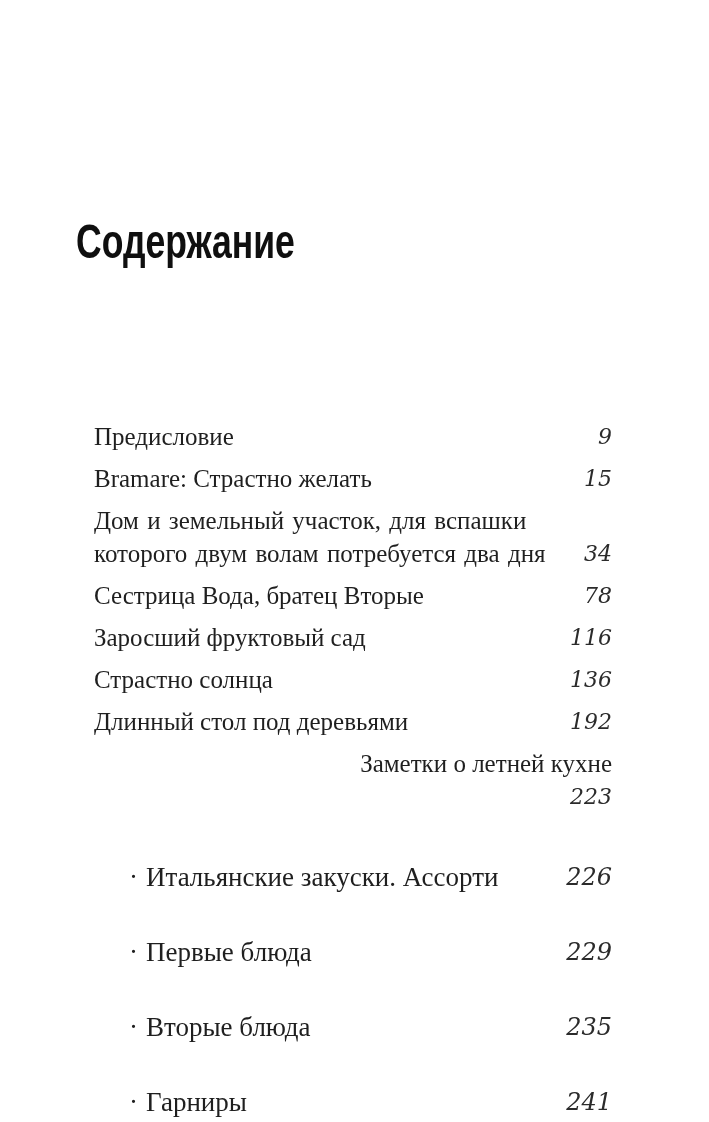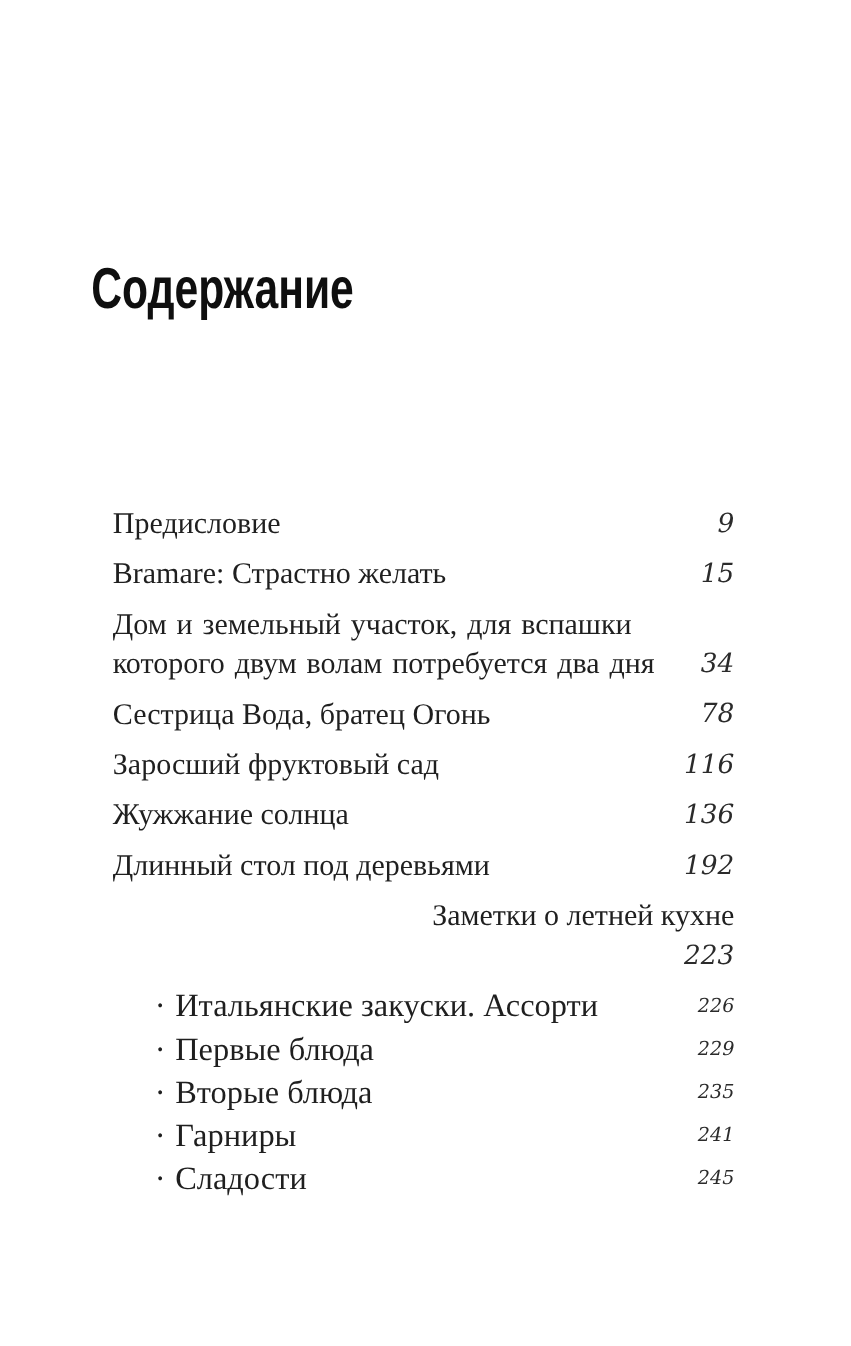--- a/index.html
+++ b/index.html
@@ -56,21 +56,21 @@
     flex-shrink: 0;
     text-align: right;
   }
   .lvl1 { margin-bottom: 9px; }
   .lvl1 .label { font-size: 25px; line-height: 33px; }
   .lvl1 .num   { font-size: 22px; line-height: 33px; }
   .lvl1.pre-sub { margin-bottom: 12px; flex-direction: column; }
   .wide .label { word-spacing: 2px; }
   .lvl2 { padding-left: 35px; margin-bottom: 10px; }
   .lvl2 .label { font-size: 27px; line-height: 26px; }
-  .lvl2 .num   { font-size: 16px; line-height: 26px; }
+  .lvl2 .num   { font-size: 24px; line-height: 26px; margin-top: 39px; }
   .bullet {
     display: inline-block;
     margin-right: 8px;
     color: #1f1f1f;
   }
 </style>
 </head>
 <body>
 
 <div class="page">
@@ -89,31 +89,31 @@
       <span class="num">15</span>
     </div>
 
     <div class="row lvl1 wide">
       <span class="label">Дом и земельный участок, для вспашки
 которого двум волам потребуется два дня</span>
       <span class="num">34</span>
     </div>
 
     <div class="row lvl1">
-      <span class="label">Сестрица Вода, братец Огонь</span>
+      <span class="label">Сестрица Вода, братец Вторые</span>
       <span class="num">78</span>
     </div>
 
     <div class="row lvl1">
       <span class="label">Заросший фруктовый сад</span>
       <span class="num">116</span>
     </div>
 
     <div class="row lvl1">
-      <span class="label">Жужжание солнца</span>
+      <span class="label">Страстно солнца</span>
       <span class="num">136</span>
     </div>
 
 
     <div class="row lvl1">
       <span class="label">Длинный стол под деревьями</span>
       <span class="num">192</span>
     </div>
 
     <div class="row lvl1 pre-sub">

